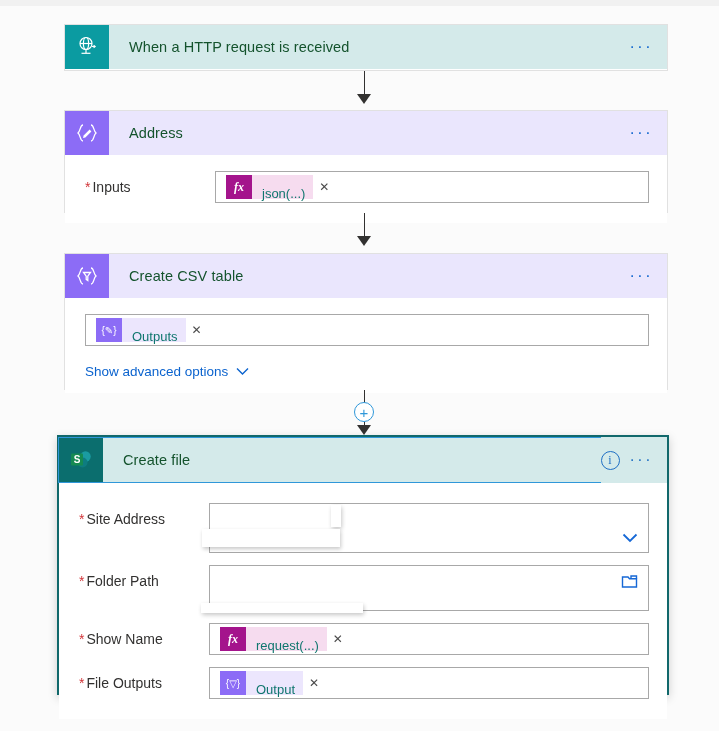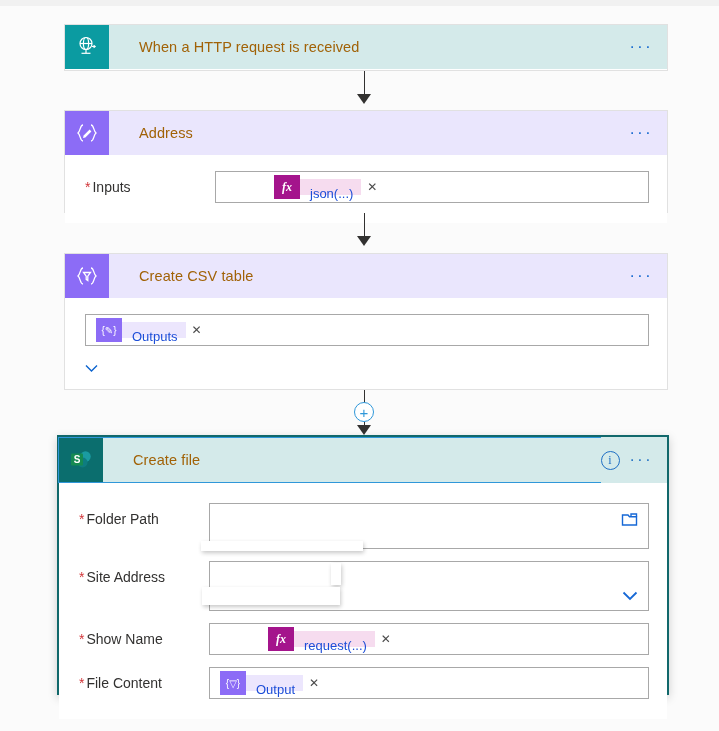--- a/index.html
+++ b/index.html
@@ -40,22 +40,22 @@
   }
   .card-icon {
     width: 44px; height: 44px;
     flex: 0 0 44px;
     display: flex;
     align-items: center;
     justify-content: center;
   }
   .card-title {
     font-size: 14.5px;
-    color: #a16207;
-    padding-left: 30px;
+    color: #14532d;
+    padding-left: 20px;
     letter-spacing: .1px;
     white-space: nowrap;
   }
   .head-actions {
     margin-left: auto;
     display: flex;
     align-items: center;
     gap: 10px;
     padding-right: 14px;
   }
@@ -121,28 +121,28 @@
   .token-badge {
     width: 26px; height: 24px;
     display: flex;
     align-items: center;
     justify-content: center;
     font-size: 12px;
     color: #fff;
     font-style: italic;
     font-family: "Liberation Serif", serif;
   }
-  .token-badge.fx { background: #a4148c; font-weight: bold; margin-left: 48px; }
+  .token-badge.fx { background: #a4148c; font-weight: bold; }
   .token-badge.op { background: #8c6cf6; font-style: normal; font-family: "Liberation Sans", sans-serif; font-size: 10px; }
   .token-text {
     padding: 12px 8px 0 10px;
-    height: 16px;
-    display: flex;
-    align-items: center;
-    color: #1d4ed8;
+    height: 24px;
+    display: flex;
+    align-items: center;
+    color: #0f766e;
     white-space: nowrap;
   }
   .token-text.pink { background: #f6dcef; }
   .token-text.lilac { background: #ece6fd; }
   .token-x {
     font-size: 12px;
     color: #4a4a4a;
     margin-left: 6px;
     cursor: pointer;
   }
@@ -332,20 +332,21 @@
           <div class="input-box">
             <span class="token">
               <span class="token-badge op">{✎}</span>
               <span class="token-text lilac">Outputs</span>
             </span>
             <span class="token-x">✕</span>
           </div>
         </div>
       </div>
       <div class="adv-link">
+        <span>Show advanced options</span>
         <svg width="13" height="9" viewBox="0 0 13 9" fill="none" stroke="#0b63ce" stroke-width="1.4">
           <path d="M1 1.5 L6.5 7 L12 1.5"></path>
         </svg>
       </div>
     </div>
   </div>
 
   <div class="conn" style="top:390px; height:13px;"></div>
   <div class="plus-btn" style="top:402px;">+</div>
   <div class="conn" style="top:422px; height:8px;"></div>
@@ -367,72 +368,72 @@
       <div class="head-actions">
         <span class="info-icon">i</span>
         <span class="ellipsis dark">···</span>
       </div>
     </div>
 
     <div class="card-body" style="padding-top:14px;">
 
       <div class="field-row">
         <div class="field-label">
+          <span class="req">*</span><span>Site Address</span>
+        </div>
+        <div class="field-control">
+          <div class="input-box tall" style="min-height:50px;">
+            <span></span>
+            <span class="chev">
+              <svg width="16" height="10" viewBox="0 0 16 10" fill="none" stroke="#1668d6" stroke-width="1.8">
+                <path d="M1.5 1.5 L8 8 L14.5 1.5"></path>
+              </svg>
+            </span>
+          </div>
+          <div class="ghost" style="left:122px; top:2px; width:10px; height:22px;"></div>
+          <div class="ghost" style="left:-7px; top:26px; width:138px; height:18px;"></div>
+        </div>
+      </div>
+
+      <div class="field-row">
+        <div class="field-label">
           <span class="req">*</span><span>Folder Path</span>
         </div>
         <div class="field-control">
           <div class="input-box tall" style="min-height:46px;">
             <span></span>
             <span class="folder-ico">
               <svg width="17" height="15" viewBox="0 0 17 15" fill="none" stroke="#1668d6" stroke-width="1.4">
                 <path d="M1.5 13 V3 H7 L8.5 4.8 H15.5 V13 Z"></path>
                 <path d="M10 4.6 V2 H15.5 V4.6"></path>
               </svg>
             </span>
           </div>
           <div class="ghost" style="left:-8px; top:38px; width:162px; height:10px;"></div>
         </div>
       </div>
 
       <div class="field-row">
         <div class="field-label">
-          <span class="req">*</span><span>Site Address</span>
-        </div>
-        <div class="field-control">
-          <div class="input-box tall" style="min-height:50px;">
-            <span></span>
-            <span class="chev">
-              <svg width="16" height="10" viewBox="0 0 16 10" fill="none" stroke="#1668d6" stroke-width="1.8">
-                <path d="M1.5 1.5 L8 8 L14.5 1.5"></path>
-              </svg>
-            </span>
-          </div>
-          <div class="ghost" style="left:122px; top:2px; width:10px; height:22px;"></div>
-          <div class="ghost" style="left:-7px; top:26px; width:138px; height:18px;"></div>
-        </div>
-      </div>
-
-      <div class="field-row">
-        <div class="field-label">
           <span class="req">*</span><span>Show Name</span>
         </div>
         <div class="field-control">
           <div class="input-box">
             <span class="token">
               <span class="token-badge fx">fx</span>
               <span class="token-text pink">request(...)</span>
             </span>
             <span class="token-x">✕</span>
           </div>
         </div>
       </div>
 
       <div class="field-row">
         <div class="field-label">
-          <span class="req">*</span><span>File Content</span>
+          <span class="req">*</span><span>File Outputs</span>
         </div>
         <div class="field-control">
           <div class="input-box">
             <span class="token">
               <span class="token-badge op">{▽}</span>
               <span class="token-text lilac">Output</span>
             </span>
             <span class="token-x">✕</span>
           </div>
         </div>

